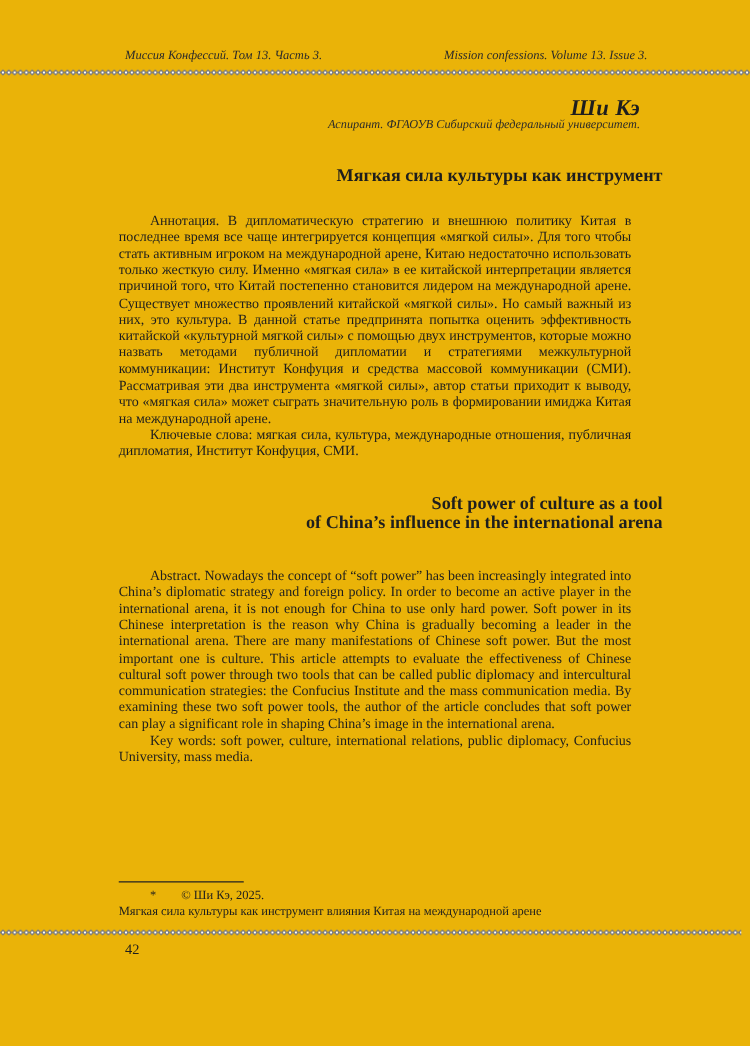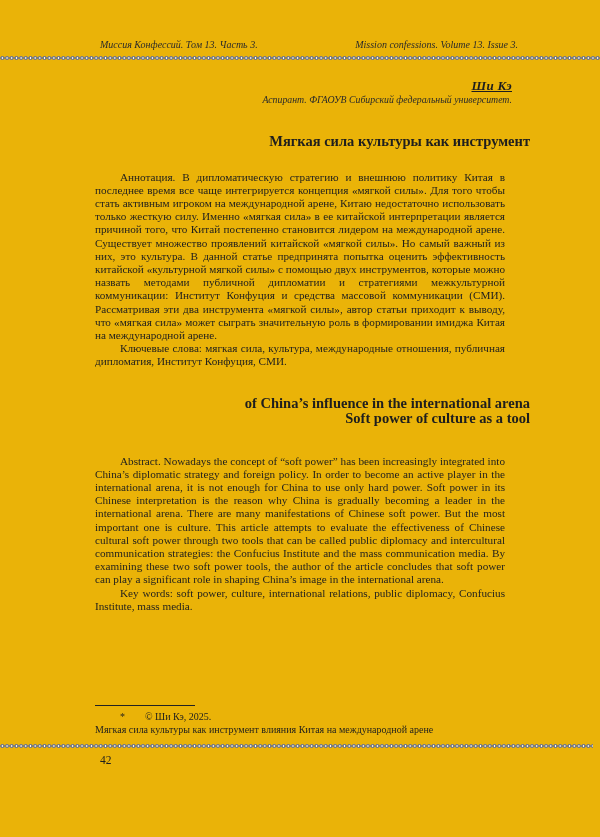--- a/index.html
+++ b/index.html
@@ -29,24 +29,23 @@
     background-image: radial-gradient(circle at 2.3px 3px,
       #ffffff 0 0.7px, #7d7d7d 0.9px 2px, rgba(0,0,0,0) 2.15px);
     background-size: 4.7px 6px;
     background-repeat: repeat-x;
   }
   .chain-top { margin-top: 4px; }
   
   .author-block { text-align: right; padding-right: 88px; }
   .author-block.ru { margin-top: 17px; }
   .author-name {
-    font-size: 13px;
+    font-size: 18px;
     font-weight: bold;
     font-style: italic;
-    text-decoration: underline;
     line-height: 16px;
     letter-spacing: 0.3px;
   }
   .affiliation {
     font-size: 9.8px;
     font-style: italic;
     line-height: 12px;
     color: #2a2a2a;
   }
   
@@ -111,27 +110,27 @@
     <div>Мягкая сила культуры как инструмент</div>
   </div>
 
   <div class="body-col abstract-block ru">
     <p class="para"><span class="lead">Аннотация.</span><span> В дипломатическую стратегию и внешнюю политику Китая в последнее время все чаще интегрируется концепция «мягкой силы». Для того чтобы стать активным игроком на международной арене, Китаю недостаточно использовать только жесткую силу. Именно «мягкая сила» в ее китайской интерпретации является причиной того, что Китай постепенно становится лидером на международной арене. Существует множество проявлений китайской «мягкой силы». Но самый важный из них, это культура. В данной статье предпринята попытка оценить эффективность китайской «культурной мягкой силы» с помощью двух инструментов, которые можно назвать методами публичной дипломатии и стратегиями межкультурной коммуникации: Институт Конфуция и средства массовой коммуникации (СМИ). Рассматривая эти два инструмента «мягкой силы», автор статьи приходит к выводу, что «мягкая сила» может сыграть значительную роль в формировании имиджа Китая на международной арене.</span></p>
     <p class="para"><span class="lead">Ключевые слова:</span><span> мягкая сила, культура, международные отношения, публичная дипломатия, Институт Конфуция, СМИ.</span></p>
   </div>
 
 
   <div class="article-title en">
+    <div>Soft power of culture as a tool</div>
     <div>of China’s influence in the international arena</div>
-    <div>Soft power of culture as a tool</div>
   </div>
 
   <div class="body-col abstract-block en">
     <p class="para"><span class="lead">Abstract.</span><span> Nowadays the concept of “soft power” has been increasingly integrated into China’s diplomatic strategy and foreign policy. In order to become an active player in the international arena, it is not enough for China to use only hard power. Soft power in its Chinese interpretation is the reason why China is gradually becoming a leader in the international arena. There are many manifestations of Chinese soft power. But the most important one is culture. This article attempts to evaluate the effectiveness of Chinese cultural soft power through two tools that can be called public diplomacy and intercultural communication strategies: the Confucius Institute and the mass communication media. By examining these two soft power tools, the author of the article concludes that soft power can play a significant role in shaping China’s image in the international arena.</span></p>
-    <p class="para"><span class="lead">Key words:</span><span> soft power, culture, international relations, public diplomacy, Confucius Institute, mass media.</span></p>
+    <p class="para"><span class="lead">Key words:</span><span> soft power, culture, international relations, public diplomacy, Confucius University, mass media.</span></p>
   </div>
 
   <div class="bottom-block">
     <div class="footnote">
       <div class="footnote-rule"></div>
       <div class="footnote-line1"><span class="footnote-marker">*</span><span>© Ши Кэ, 2025.</span></div>
       <div>Мягкая сила культуры как инструмент влияния Китая на международной арене</div>
     </div>
     <div class="chain chain-bottom"></div>
     <div class="page-number">42</div>

